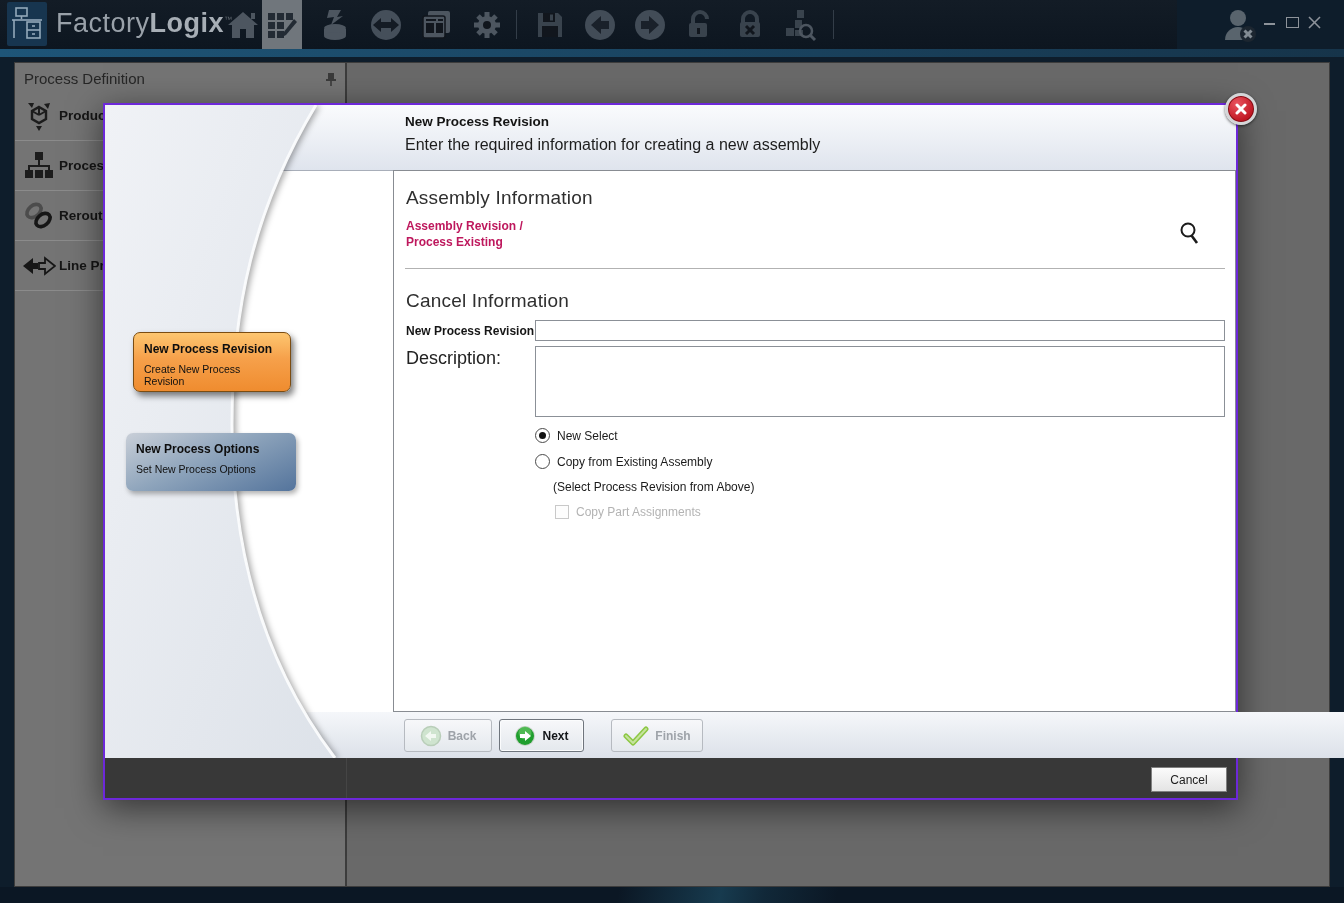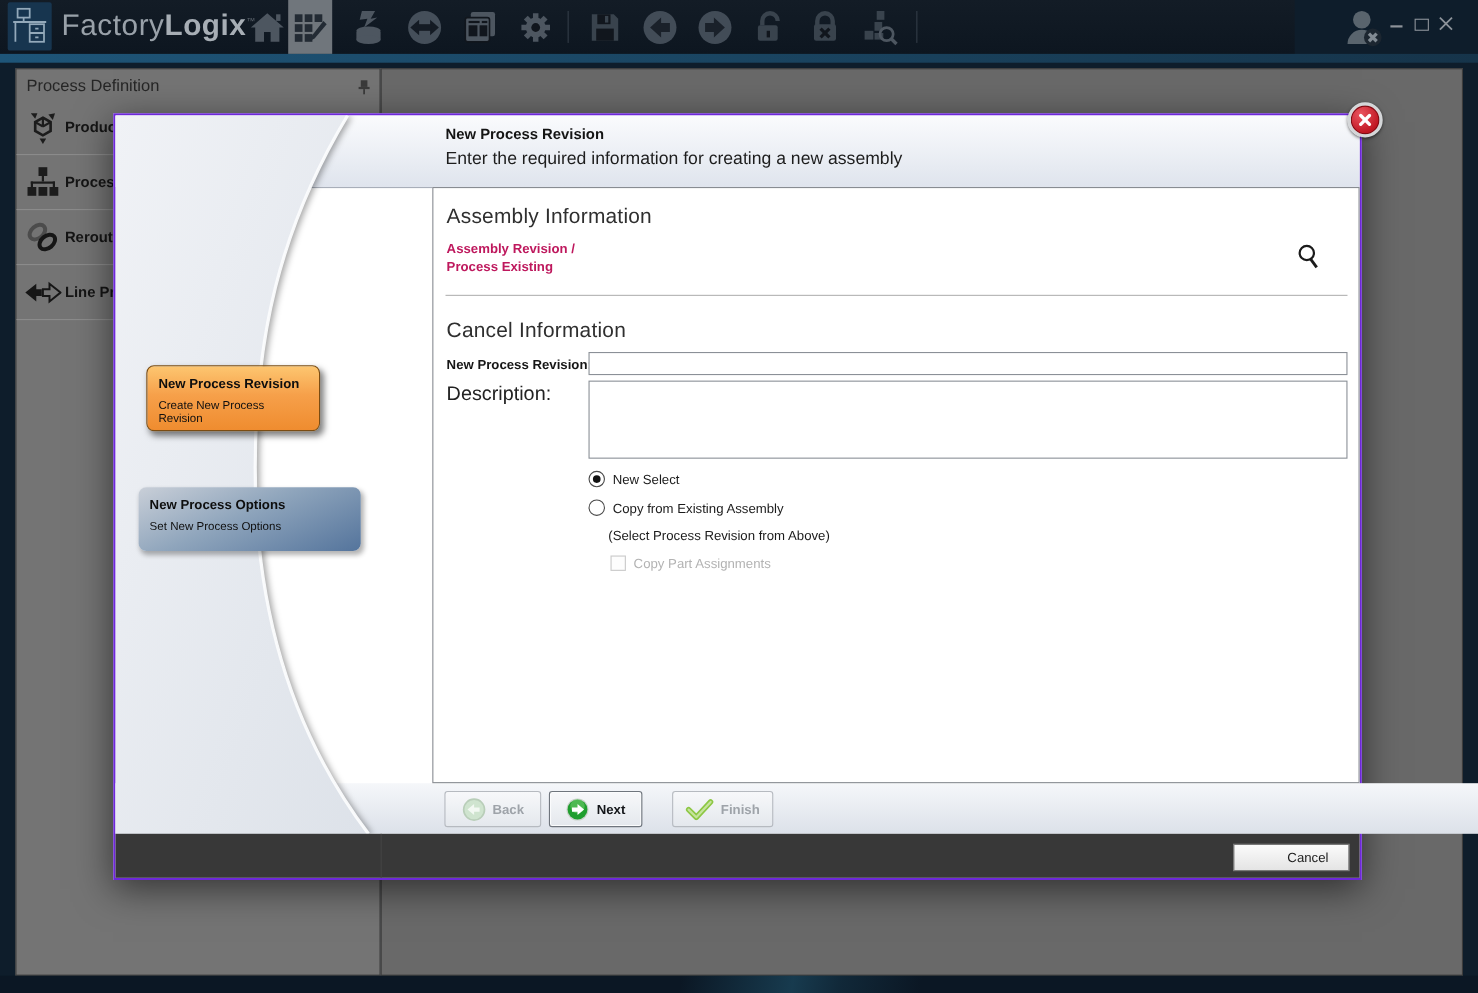--- a/index.html
+++ b/index.html
@@ -33,21 +33,21 @@
   #modal{left:103px;top:103px;width:1135px;height:697px;background:#fff;border:2px solid #6d28d9;
          box-sizing:border-box;box-shadow:0 8px 32px rgba(0,0,0,.55);}
   #wiz-header{left:0;top:0;width:1131px;height:66px;z-index:1;
      background:linear-gradient(#fafbfd,#eef1f6 45%,#dfe4ed);border-bottom:1px solid #a8aeb9;box-sizing:border-box;}
   #wiz-title{left:300px;top:9px;font-size:13.5px;font-weight:bold;color:#141414;}
   #wiz-sub{left:300px;top:31px;font-size:16px;color:#1d1d1d;}
   #curve{left:0;top:0;z-index:2;}
   .stepbtn{z-index:4;border-radius:7px;padding:9px 10px;box-sizing:border-box;cursor:pointer;}
   #step1{left:28px;top:227px;width:158px;height:60px;border:1px solid #7a4c12;
      background:linear-gradient(#fdc670,#f6a04a 45%,#ef8c2f);box-shadow:3px 4px 6px rgba(0,0,0,.5);}
-  #step2{left:21px;top:338px;width:202px;height:58px;
+  #step2{left:21px;top:328px;width:170px;height:58px;
      background:linear-gradient(155deg,#c9cfd8,#8fa5bc 45%,#54749c);box-shadow:2px 3px 5px rgba(0,0,0,.3);}
   .step-t{font-size:12px;font-weight:bold;color:#0e0e0e;}
   .step-s{font-size:10.5px;color:#101010;margin-top:7px;}
   #content{left:288px;top:65px;width:843px;height:542px;background:#fff;border:1px solid #888c92;box-sizing:border-box;z-index:3;}
   .h-light{font-size:19px;font-weight:300;color:#2f2f2f;letter-spacing:.2px;}
   #asm-h{left:12px;top:16px;}
   #asm-lbl{left:12px;top:47px;font-size:12px;font-weight:bold;color:#be185d;line-height:16px;}
   #search-ico{left:784px;top:50px;cursor:pointer;}
   .divider{left:11px;width:820px;height:1px;background:#b2b2b2;}
   #div1{top:97px;}
@@ -69,21 +69,21 @@
      background:linear-gradient(#f5f7fa,#dce1e9);}
   .navbtn{top:7px;height:33px;border:1px solid #b6bac0;border-radius:3px;box-sizing:border-box;
      background:linear-gradient(#f7f8fa,#e4e8ed);display:flex;align-items:center;justify-content:center;gap:6px;
      font-size:12px;font-weight:bold;color:#9ea3a9;cursor:default;}
   #btn-back{left:299px;width:88px;}
   #btn-next{left:394px;width:85px;border-color:#6f757d;box-shadow:inset 0 0 0 1px #fbfcfd;color:#141619;cursor:pointer;}
   #btn-finish{left:488px;width:92px;margin-left:18px;}
   #darkstrip{left:0;top:653px;width:1131px;height:40px;background:#383838;z-index:5;}
   #strip-line{left:241px;top:0;width:1px;height:40px;background:#454545;}
   #btn-cancel{right:9px;top:9px;width:74px;height:23px;position:absolute;border:1px solid #7f7f7f;
-     background:linear-gradient(#fbfbfb,#e4e4e4);font-size:12px;color:#1c1c1c;display:flex;align-items:center;justify-content:center;cursor:pointer;padding-left:30px;}
+     background:linear-gradient(#fbfbfb,#e4e4e4);font-size:12px;color:#1c1c1c;display:flex;align-items:center;justify-content:center;cursor:pointer;}
   #closebtn{left:1120px;top:-12px;width:26px;height:26px;border-radius:50%;z-index:9;cursor:pointer;
      background:radial-gradient(circle at 35% 30%,#ea5560,#c01622 70%);border:3px solid #d4d6d8;
      box-shadow:0 1px 3px rgba(0,0,0,.6),inset 0 0 0 1px #7e0d14;display:flex;align-items:center;justify-content:center;}
   #closebtn svg{display:block;}
   .noselect{user-select:none;}
 </style>
 </head>
 <body>
 
 <div id="app" class="noselect">

